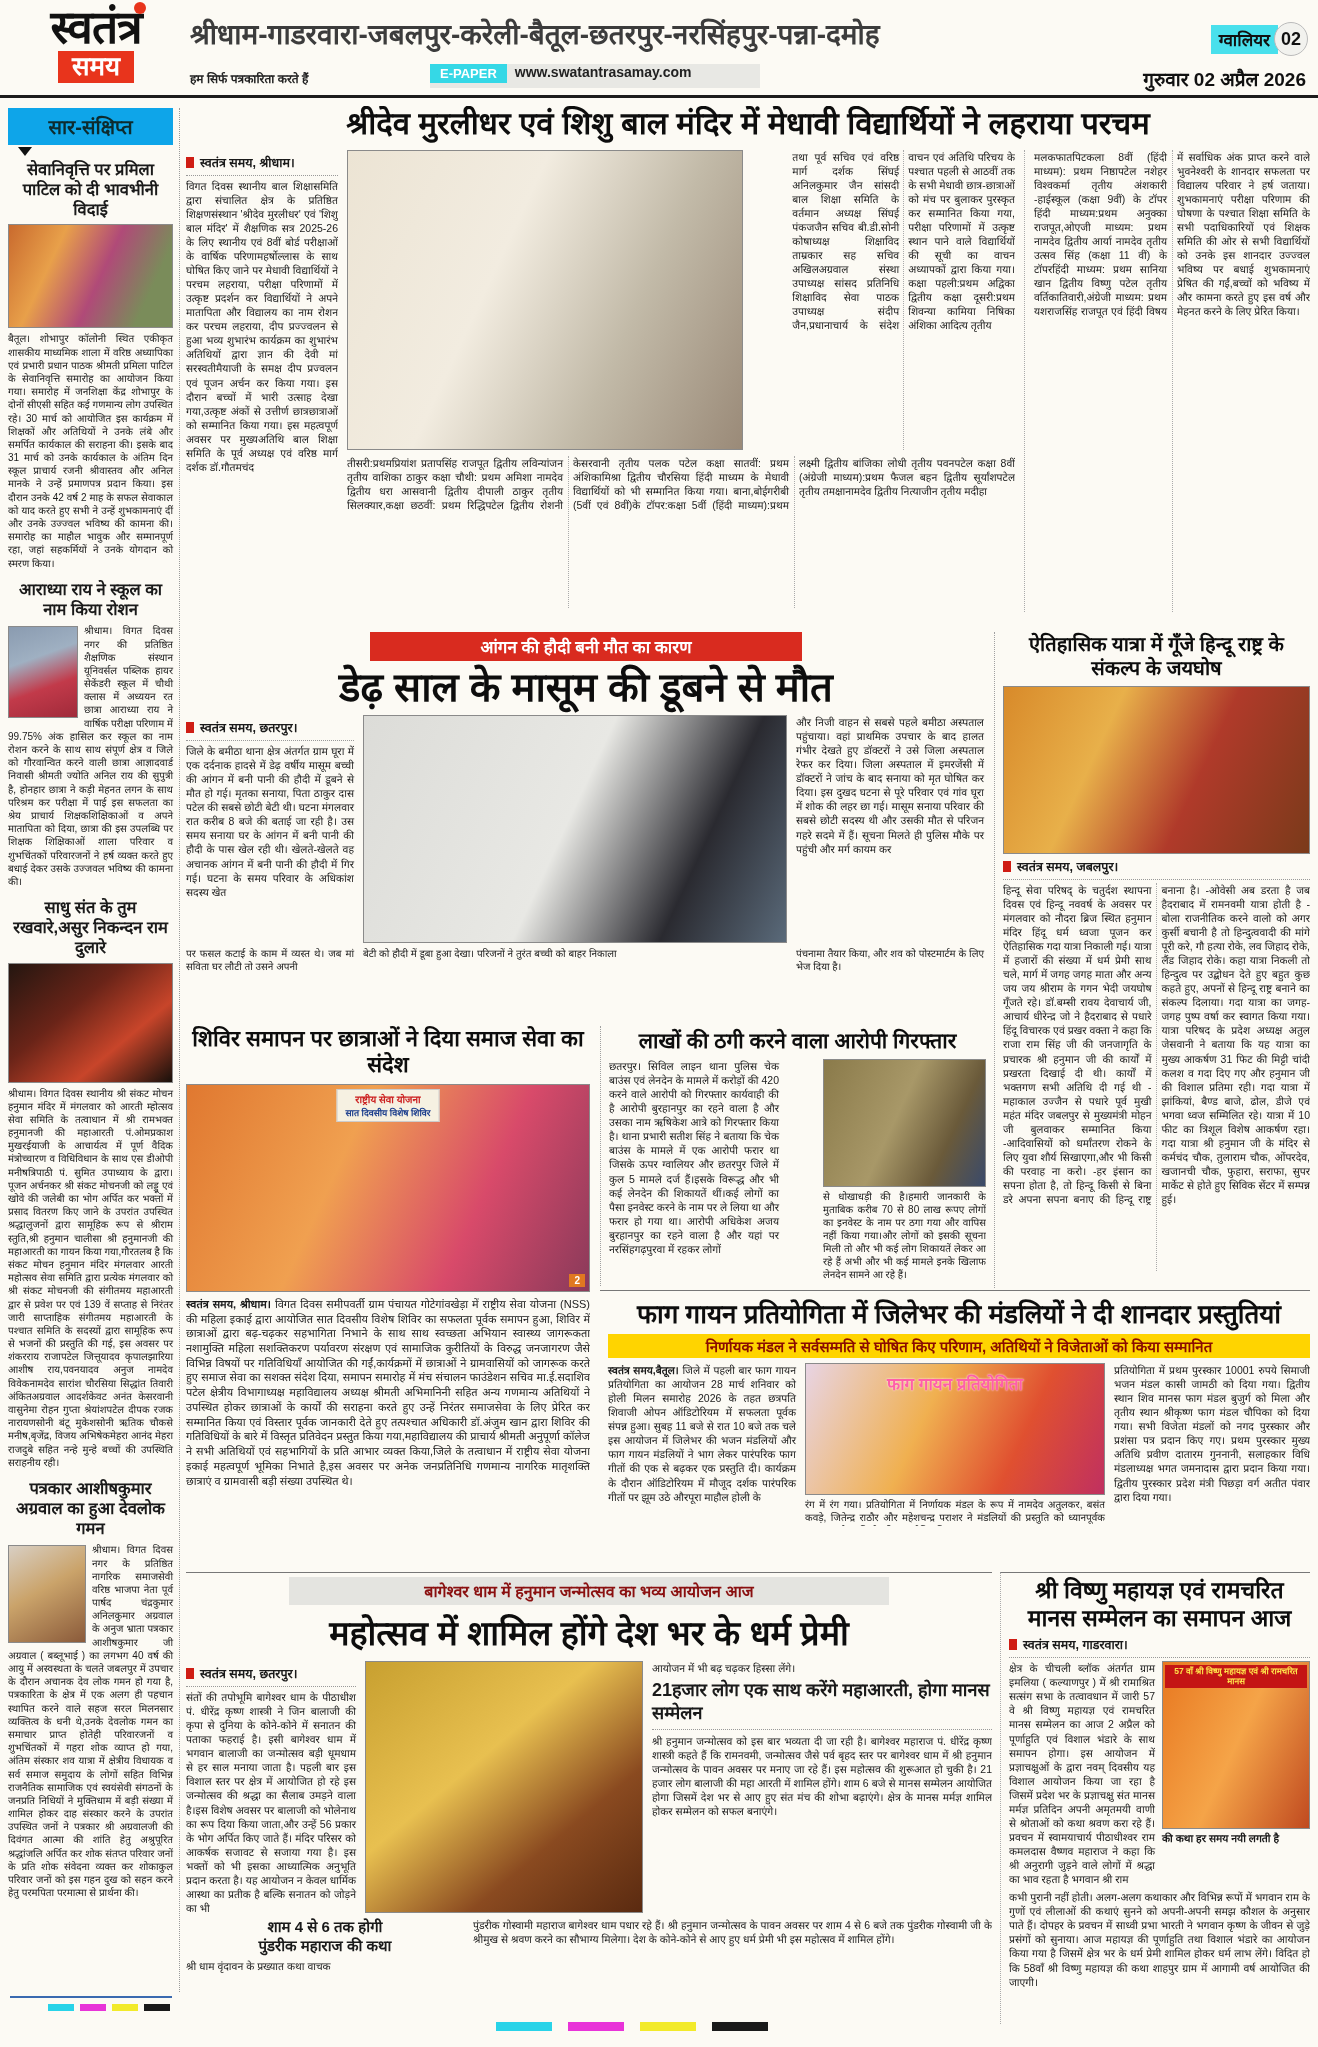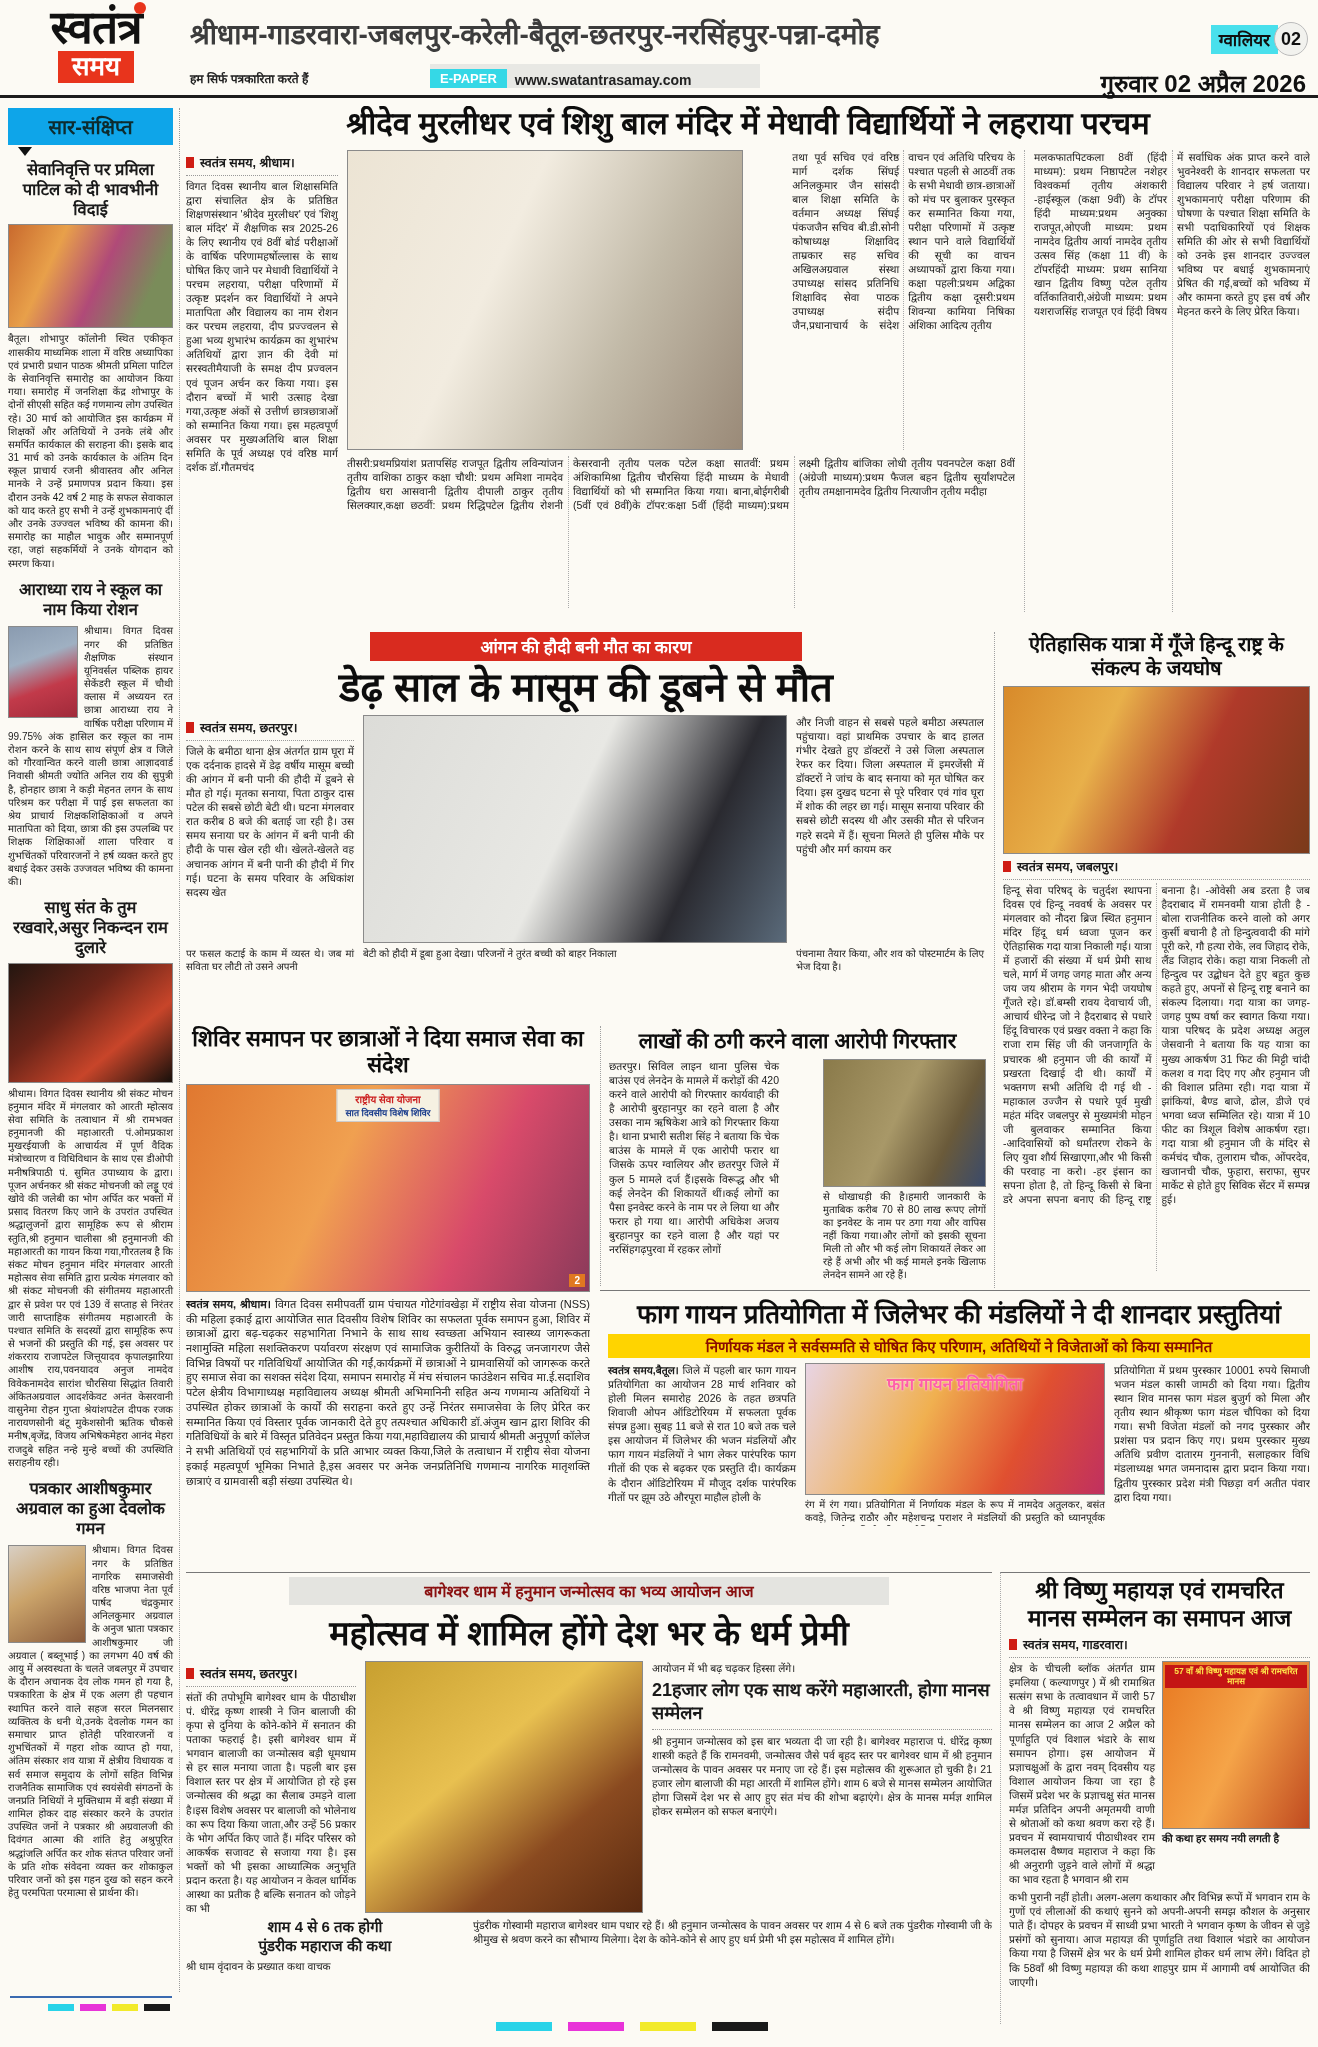--- a/index.html
+++ b/index.html
@@ -13,24 +13,24 @@
   .masthead { position:absolute; left:0; top:0; width:1318px; height:98px; border-bottom:3px solid #1c1c1c; }
   .logo { position:absolute; left:12px; top:4px; width:168px; text-align:center; }
   .logo-top { font-size:46px; font-weight:900; color:#111; letter-spacing:-1px; line-height:1.0; position:relative; }
   .logo-dot { position:absolute; top:-2px; right:34px; width:12px; height:12px; background:#e8341c; border-radius:50%; }
   .logo-bottom { display:inline-block; background:#e8341c; color:#fff; font-weight:900; font-size:26px; padding:1px 14px; margin-top:1px; line-height:1.15; }
   .cities { position:absolute; left:190px; top:14px; width:940px; font-size:28px; font-weight:800; color:#3c3c3c; white-space:nowrap; }
   .edition { position:absolute; right:10px; top:22px; display:flex; align-items:center; }
   .edition-name { background:#49e0ec; color:#111; font-weight:800; font-size:17px; padding:3px 8px; }
   .edition-page { width:34px; height:34px; border-radius:50%; background:#f2f2ee; border:1px solid #bbb; color:#111; font-weight:900; font-size:18px; display:flex; align-items:center; justify-content:center; margin-left:-4px; }
   .tagline { position:absolute; left:190px; top:70px; font-size:12px; font-weight:700; color:#222; }
-  .strip-web { position:absolute; left:430px; top:64px; width:330px; height:24px; background:#e8e8e4; display:flex; align-items:flex-end; }
+  .strip-web { position:absolute; left:430px; top:64px; width:330px; height:24px; background:#e8e8e4; display:flex; align-items:flex-start; }
   .epaper { background:#35d8e6; color:#fff; font-weight:800; font-size:13px; padding:2px 10px; margin-right:8px; }
   .website { font-size:14px; font-weight:700; color:#222; }
-  .dateline { position:absolute; right:12px; top:66px; font-size:24px; font-weight:800; color:#111; }
+  .dateline { position:absolute; right:12px; top:66px; font-size:19px; font-weight:800; color:#111; }
   
   .byline { display:flex; align-items:center; gap:6px; margin:4px 0 3px 0; border-bottom:1px dotted #999; padding-bottom:4px; }
   .bsq { width:8px; height:11px; background:#cf1d14; display:inline-block; }
   .byline b { font-size:12.5px; font-weight:800; }
   .bt { font-size:10.5px; line-height:1.34; text-align:justify; }
   .lead-b { font-weight:800; }
   .photo { position:relative; border:1px solid #8a8a8a; overflow:hidden; }
   .ph-cap { font-size:10px; line-height:1.3; text-align:justify; margin-top:3px; }
   .dotsep { border-left:1px dotted #a0a0a0; }
   h2.center { text-align:center; font-weight:900; color:#0d0d0d; }

